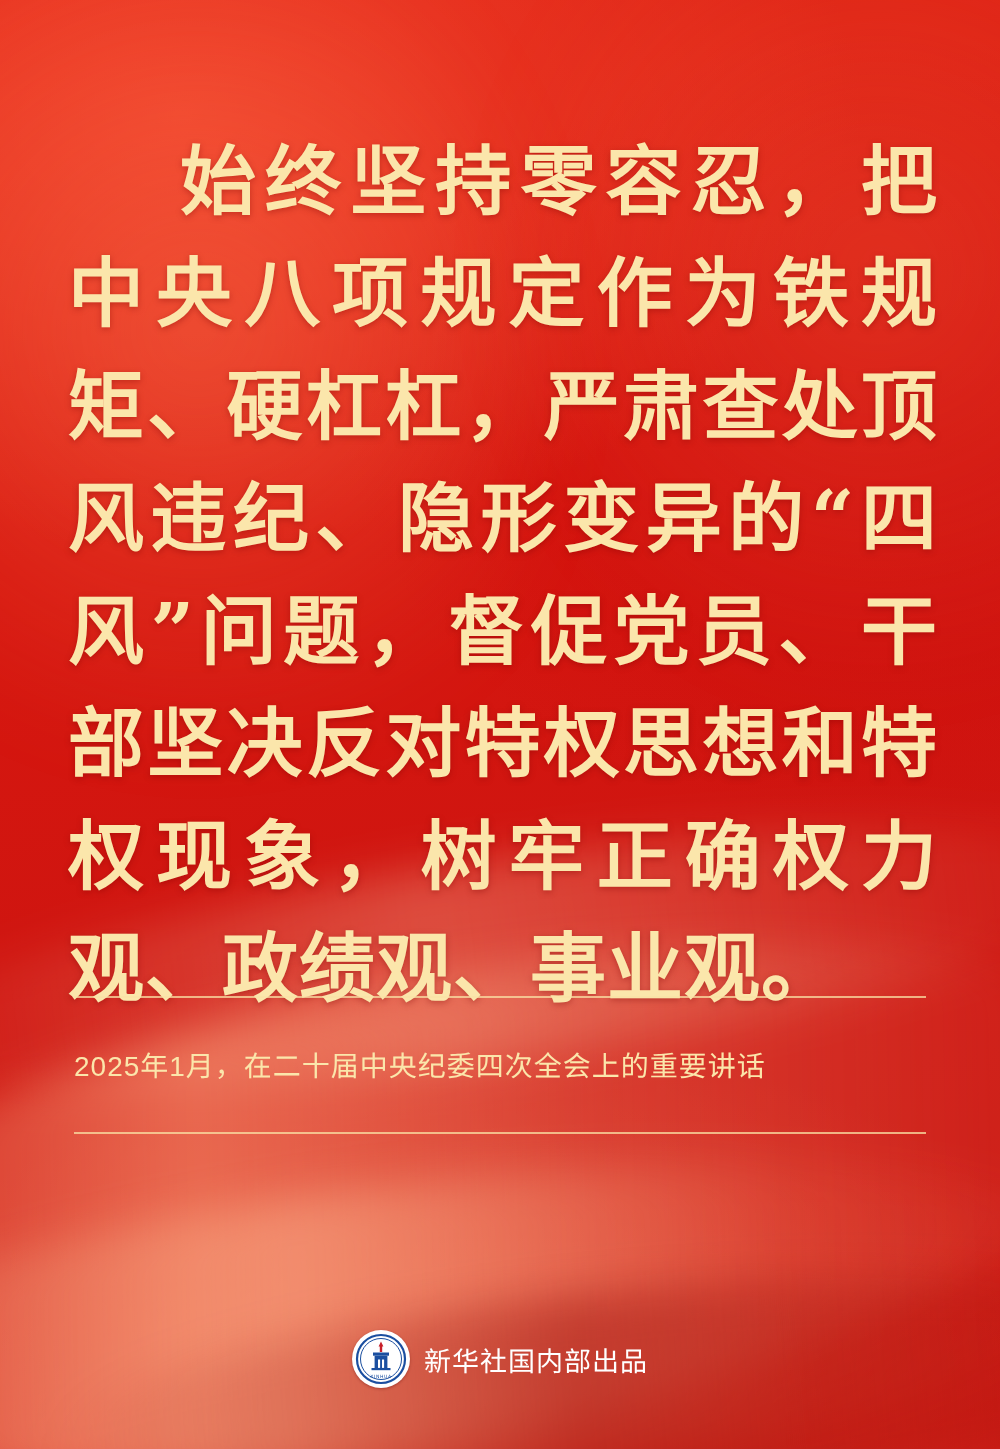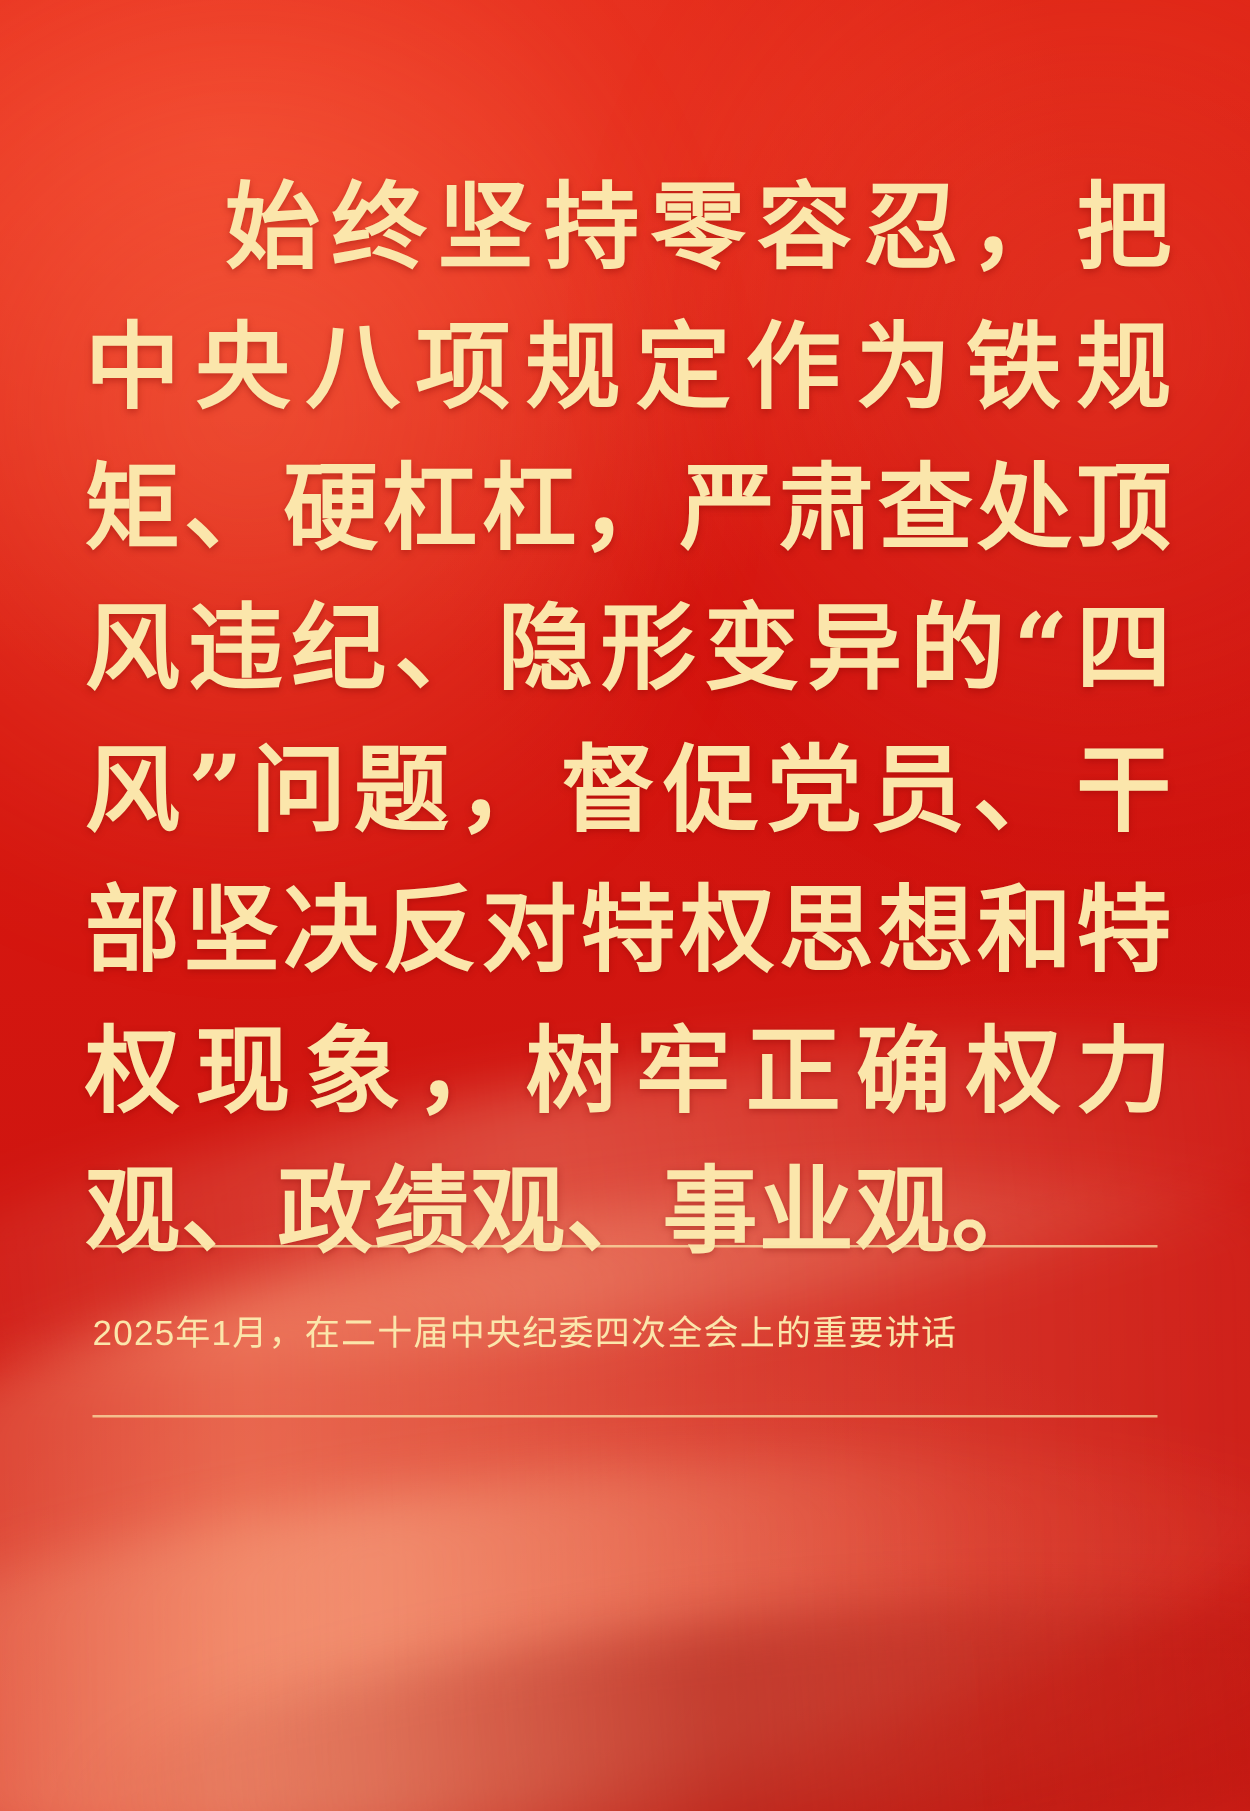--- a/index.html
+++ b/index.html
@@ -162,15 +162,33 @@
   <div class="content">
 
     <div class="headline">始终坚持零容忍，把中央八项规定作为铁规矩、硬杠杠，严肃查处顶风违纪、隐形变异的“四风”问题，督促党员、干部坚决反对特权思想和特权现象，树牢正确权力观、政绩观、事业观。</div>
 
     <div class="rule rule-top"></div>
 
     <div class="caption">2025年1月，在二十届中央纪委四次全会上的重要讲话</div>
 
     <div class="rule rule-bottom"></div>
 
+    <div class="footer">
+      <div class="logo">
+        <svg width="54" height="54" viewBox="0 0 54 54" aria-hidden="true">
+          <circle cx="27" cy="27" r="26" fill="#ffffff"></circle>
+          <circle cx="27" cy="27" r="24" fill="none" stroke="#1b4fa0" stroke-width="2.2"></circle>
+          <circle cx="27" cy="27" r="20.5" fill="none" stroke="#1b4fa0" stroke-width="1"></circle>
+          <path d="M27 9.5 L29.4 14.5 L24.6 14.5 Z" fill="#c8202a"></path>
+          <rect x="25.8" y="14" width="2.4" height="6" fill="#c8202a"></rect>
+          <path d="M19 20.5 h16 v3.2 h-16 z" fill="#1b4fa0"></path>
+          <path d="M20.6 23.7 h12.8 v12.2 h-12.8 z" fill="#1b4fa0"></path>
+          <rect x="24" y="27.5" width="2.1" height="8.4" fill="#ffffff"></rect>
+          <rect x="28" y="27.5" width="2.1" height="8.4" fill="#ffffff"></rect>
+          <path d="M17.5 36 h19 v2.2 h-19 z" fill="#1b4fa0"></path>
+          <text x="27" y="45.6" text-anchor="middle" font-family="DejaVu Sans, sans-serif" font-size="4.6" fill="#1b4fa0" letter-spacing="0.6">XINHUA</text>
+        </svg>
+      </div>
+      <div class="footer-text">新华社国内部出品</div>
+    </div>
 
   </div>
 </div>
 
 </body></html>

